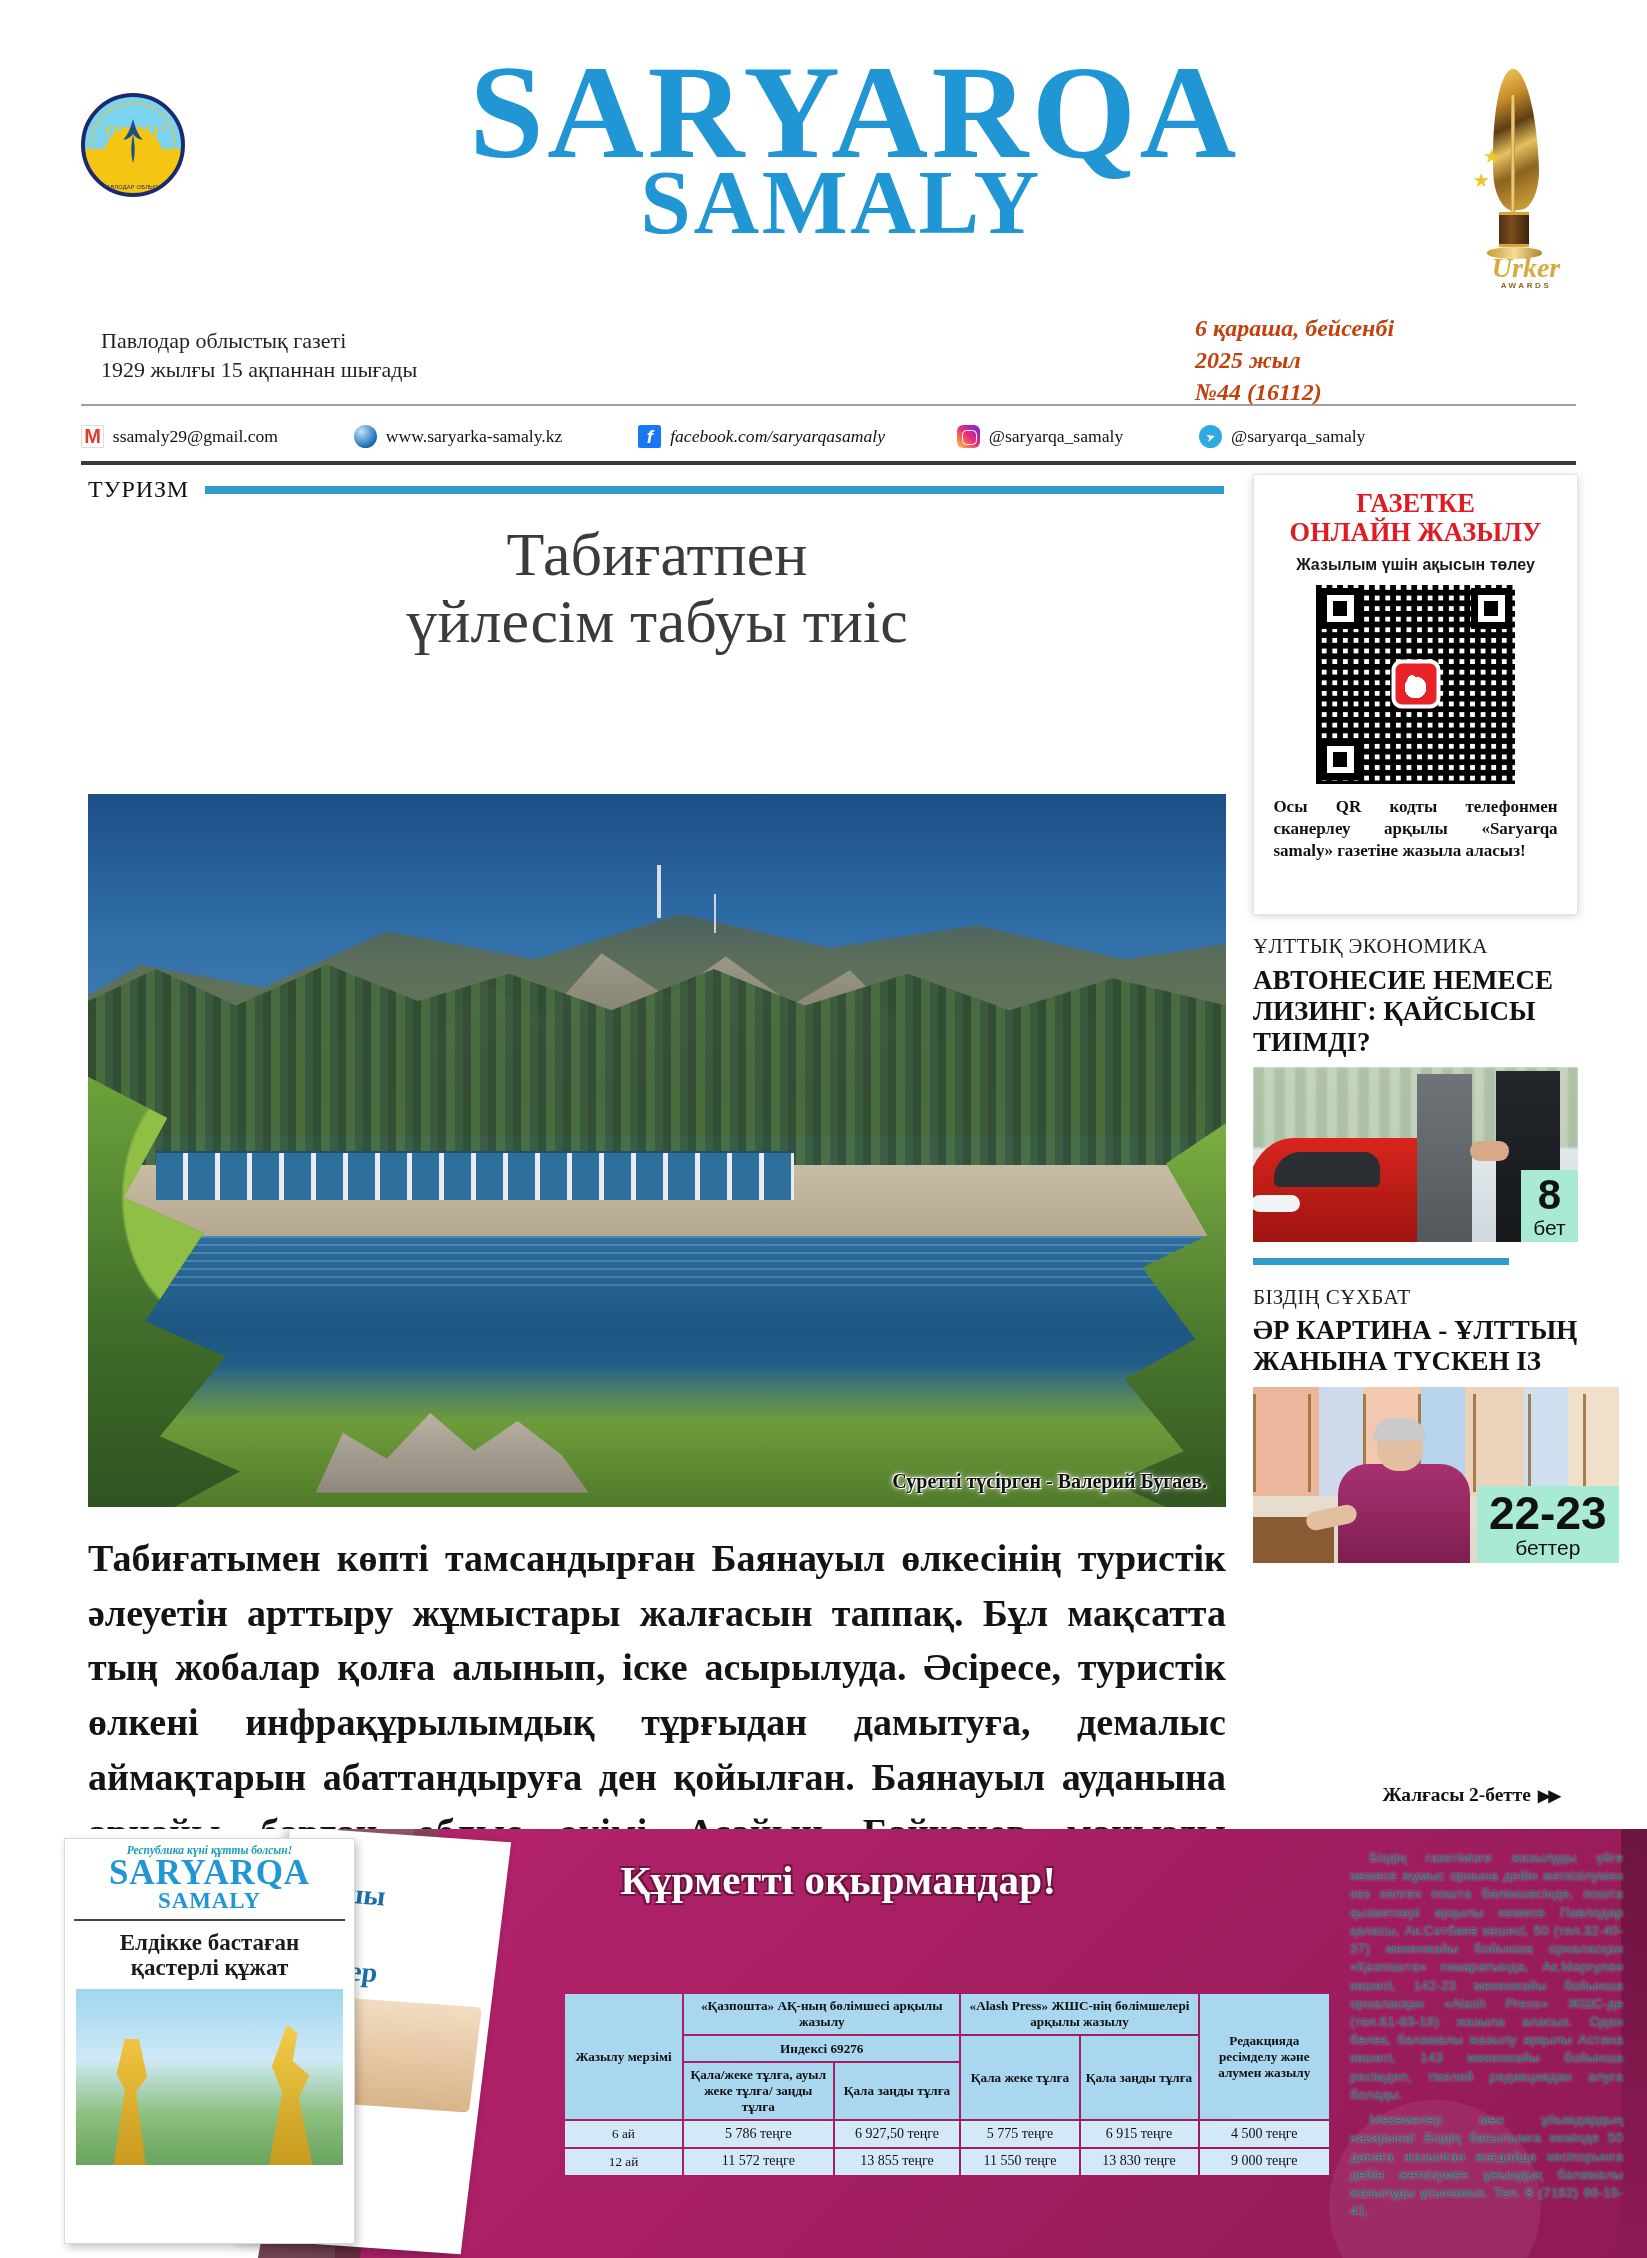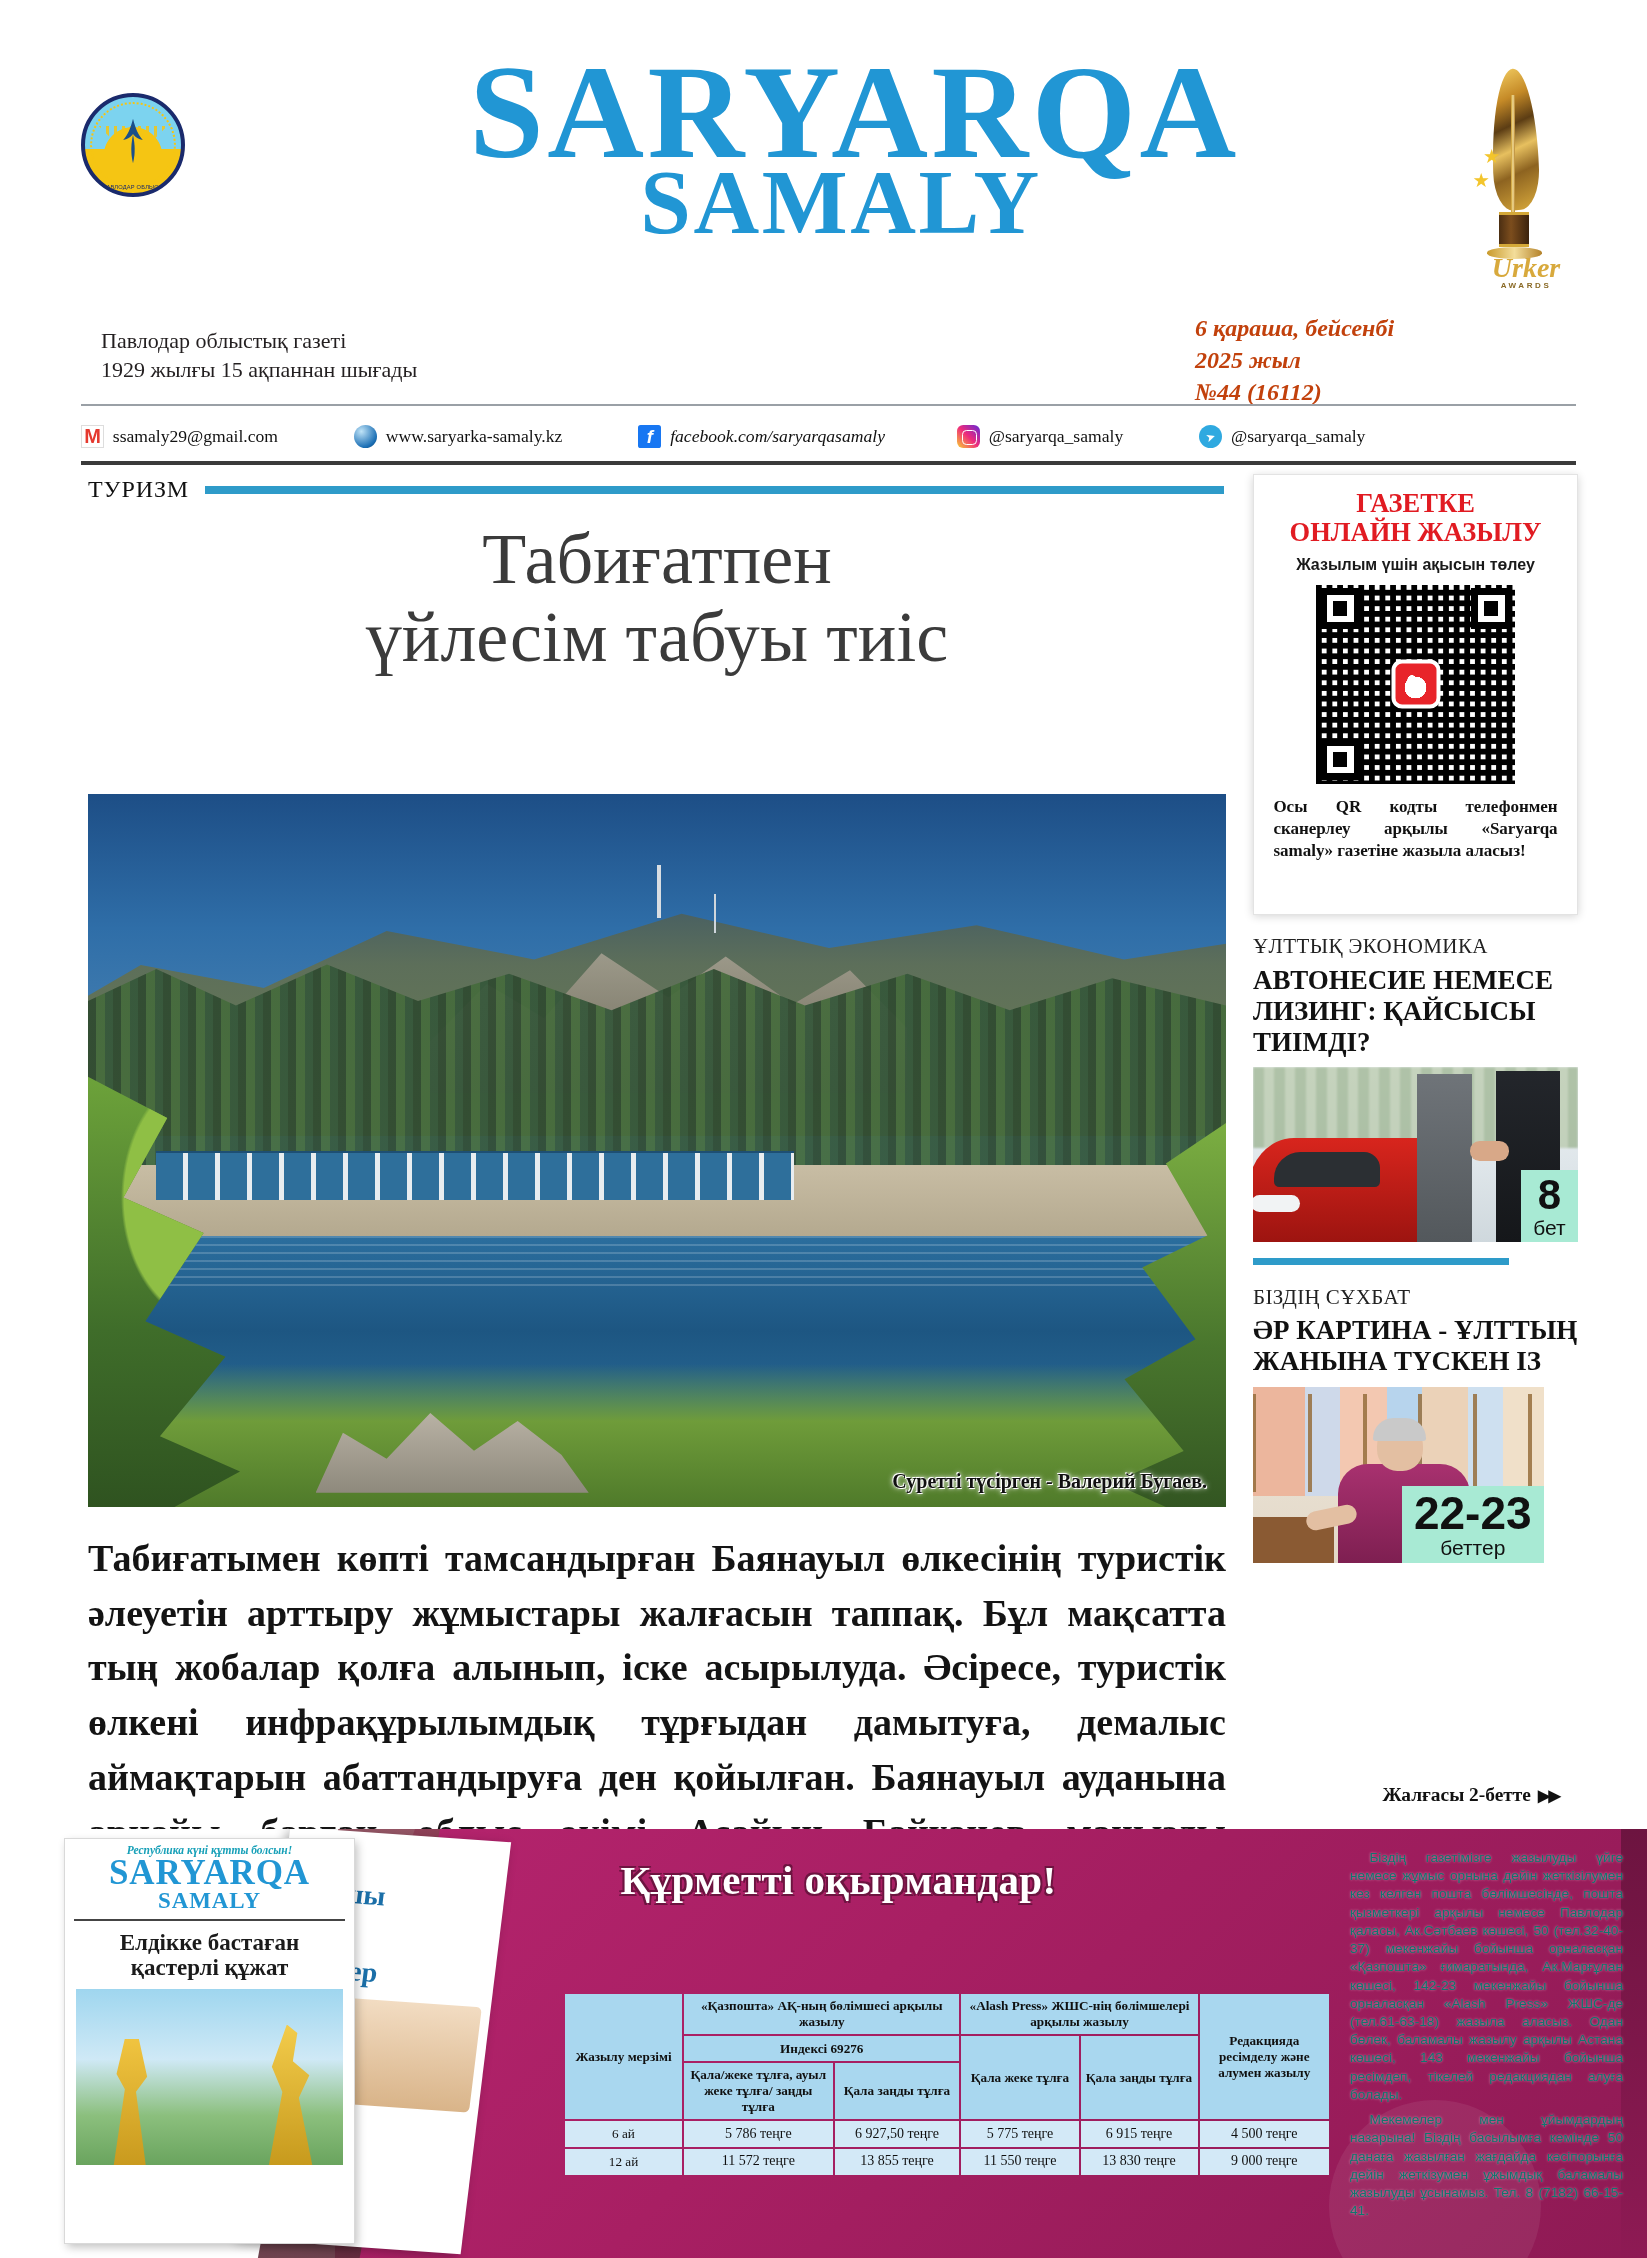--- a/index.html
+++ b/index.html
@@ -145,21 +145,21 @@
   .contact-rule-bot { position: absolute; left: 81px; right: 71px; top: 461px; height: 3.5px; background: #3a3a3a; }
 
   
   .kicker-row { position: absolute; left: 88px; top: 476px; width: 1136px; display: flex; align-items: center; gap: 16px; }
   .kicker { font-size: 24px; color: #111; letter-spacing: 0.9px; white-space: nowrap; }
   .kicker-line { flex: 1; height: 8px; background: #2e9bc9; }
 
   .headline {
     position: absolute; left: 88px; top: 521px; width: 1138px;
     text-align: center; color: #3b3b3b;
-    font-size: 72px; line-height: 1.08; font-weight: 400;
+    font-size: 62px; line-height: 1.08; font-weight: 400;
     font-family: "Liberation Serif", serif;
   }
 
   .hero-photo {
     position: absolute; left: 88px; top: 794px; width: 1138px; height: 713px;
     overflow: hidden; background: #6aa0c8;
   }
   .hp-sky { position: absolute; inset: 0 0 58% 0; background: linear-gradient(#1d4e86,#2f6ea8 45%,#4d86b4); }
   .hp-hill {
     position: absolute; left: -4%; top: 8%; width: 108%; height: 40%;
@@ -319,21 +319,21 @@
   .page-badge {
     position: absolute; right: 0; bottom: -3.5px;
     background: #a8ead4; color: #111; text-align: center;
     padding: 3.5px 12.4px 7px;
     font-family: "Liberation Sans", sans-serif;
   }
   .page-badge .num { font-size: 42px; font-weight: 700; line-height: 1; }
   .page-badge .lab { font-size: 21px; line-height: 1.1; }
   .page-badge.wide .num { font-size: 46px; }
 
-  .sb-photo2 { position: relative; width: 291px; height: 176px; margin-top: 8.8px; overflow: hidden; background:#000000; }
+  .sb-photo2 { position: relative; width: 366px; height: 176px; margin-top: 8.8px; overflow: hidden; background:#000000; }
   .sb2-wall { position:absolute; inset:0; background: linear-gradient(#efe7da,#e2d8c8); }
   .sb2-paintings {
     position: absolute; left: 0; top: 0; width: 100%; height: 62%;
     background:
       linear-gradient(90deg,#e8b7a0 0 18%, #cfd9e8 18% 30%, #f0c9b4 30% 46%, #b9d4ea 46% 58%, #e9d2bb 58% 74%, #cfe0ee 74% 86%, #efe0cb 86% 100%);
     filter: saturate(1.1);
   }
   .sb2-frames {
     position: absolute; left: 0; top: 4%; width: 100%; height: 56%;
     background: repeating-linear-gradient(90deg, rgba(150,110,60,.85) 0 3.5px, transparent 3.5px 55px);

